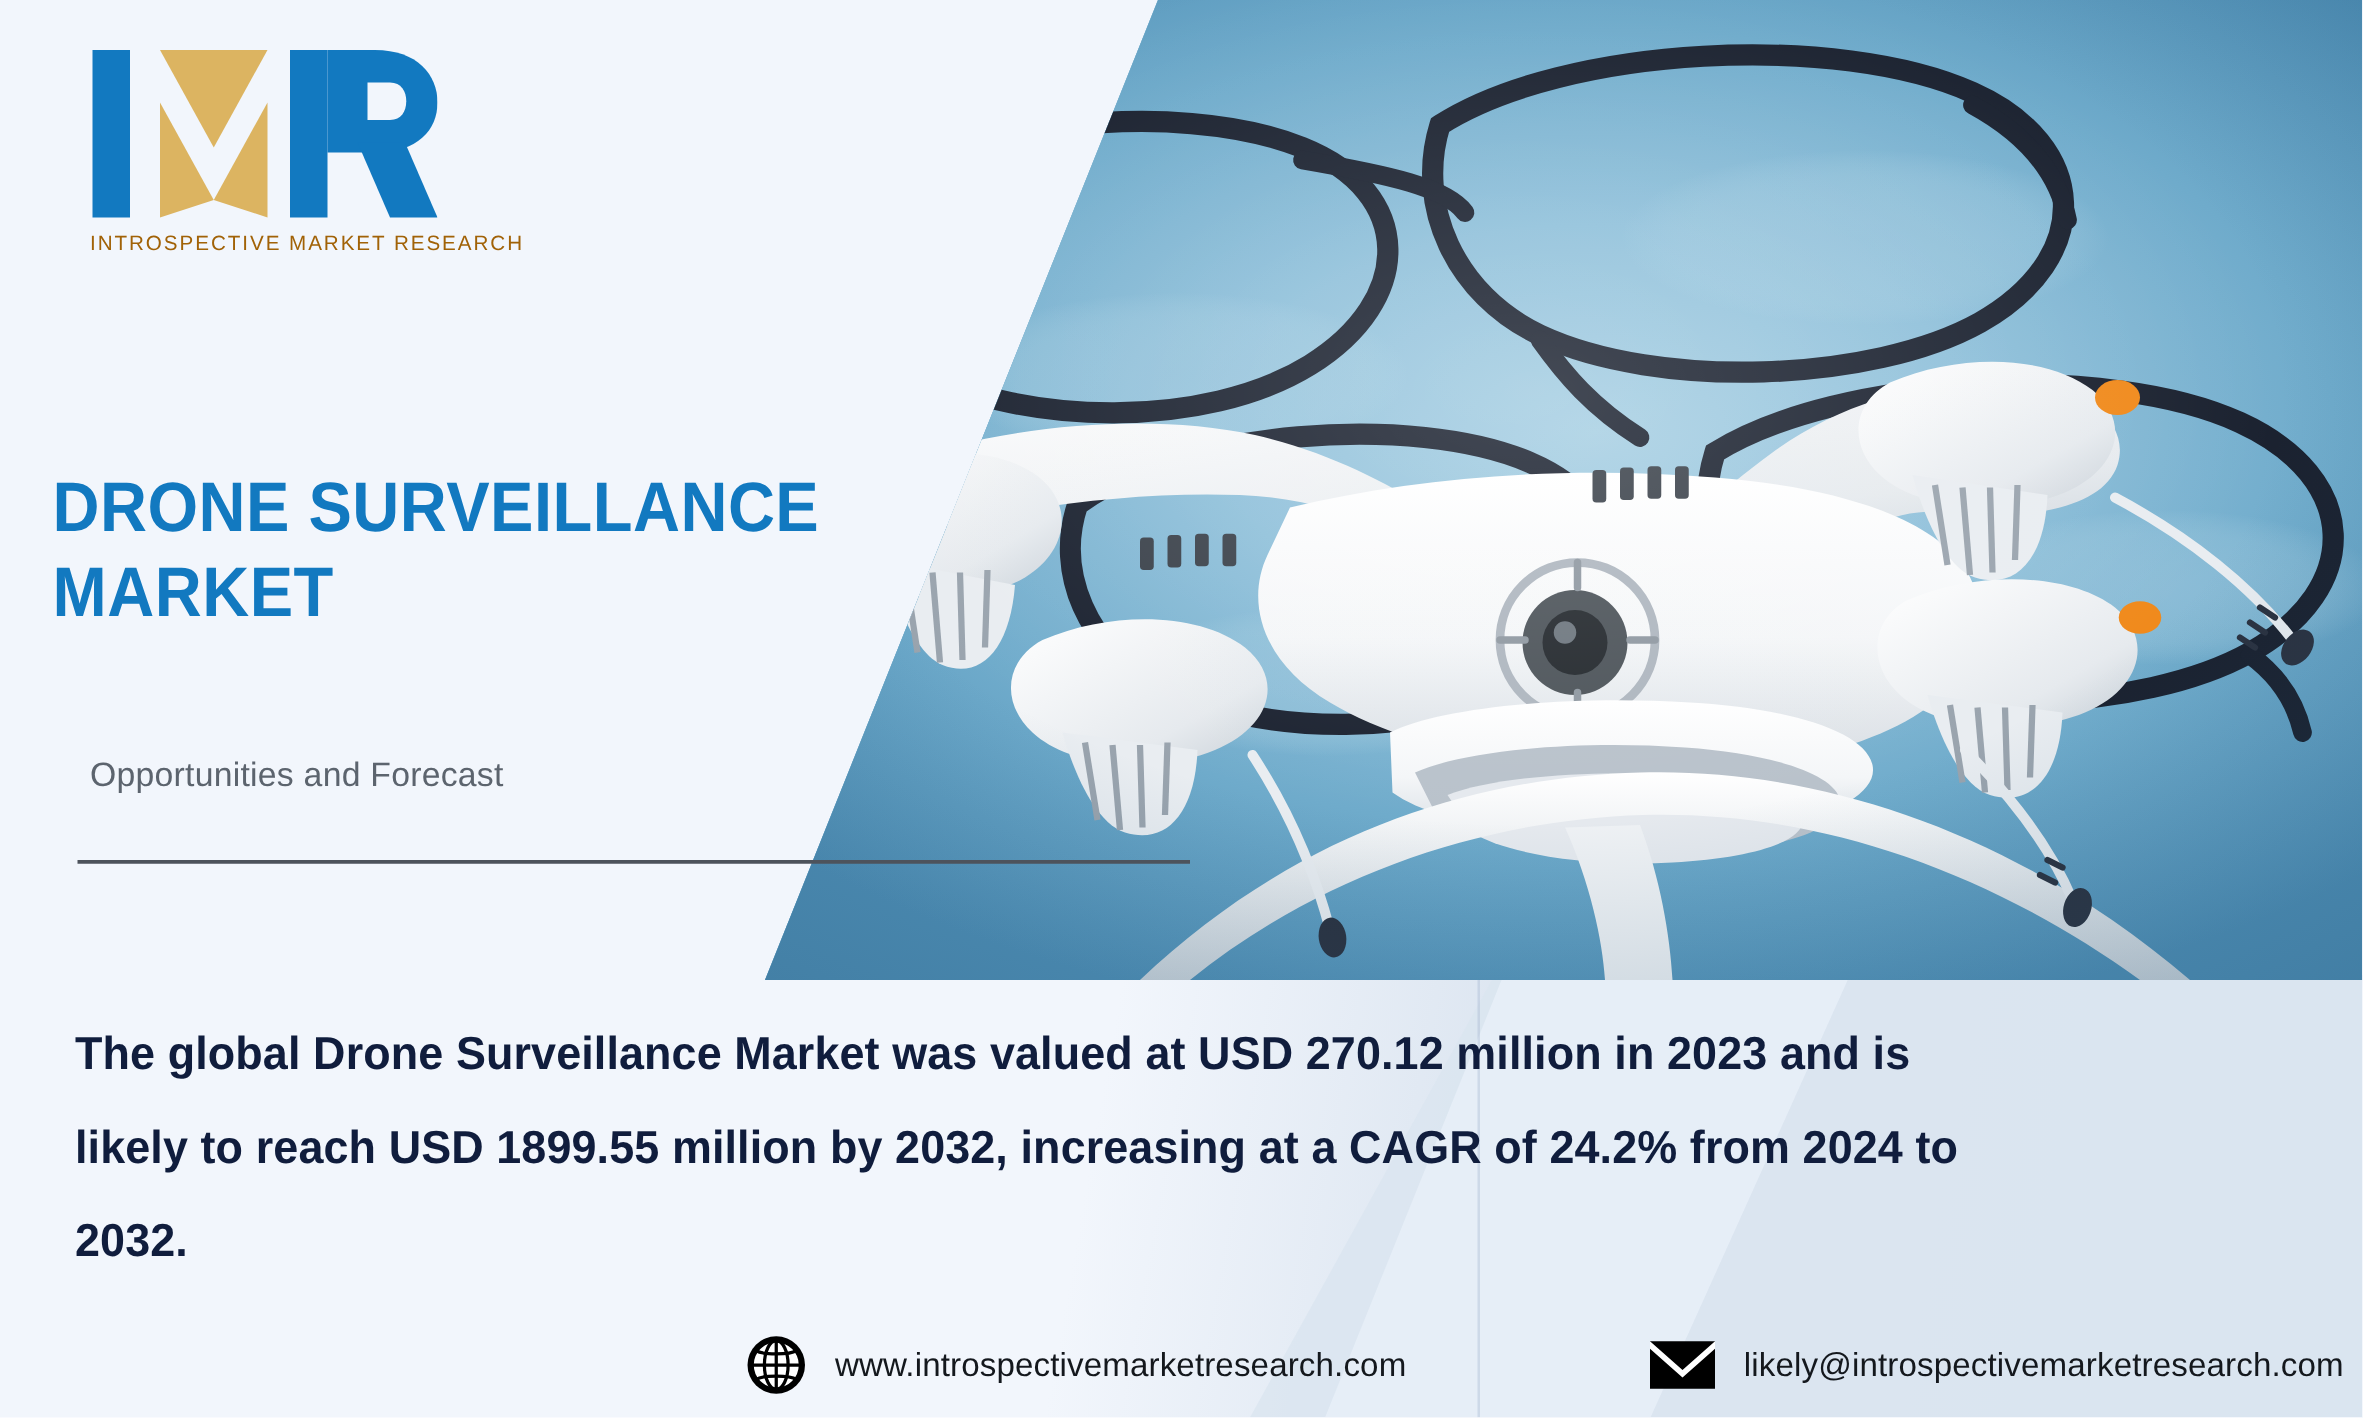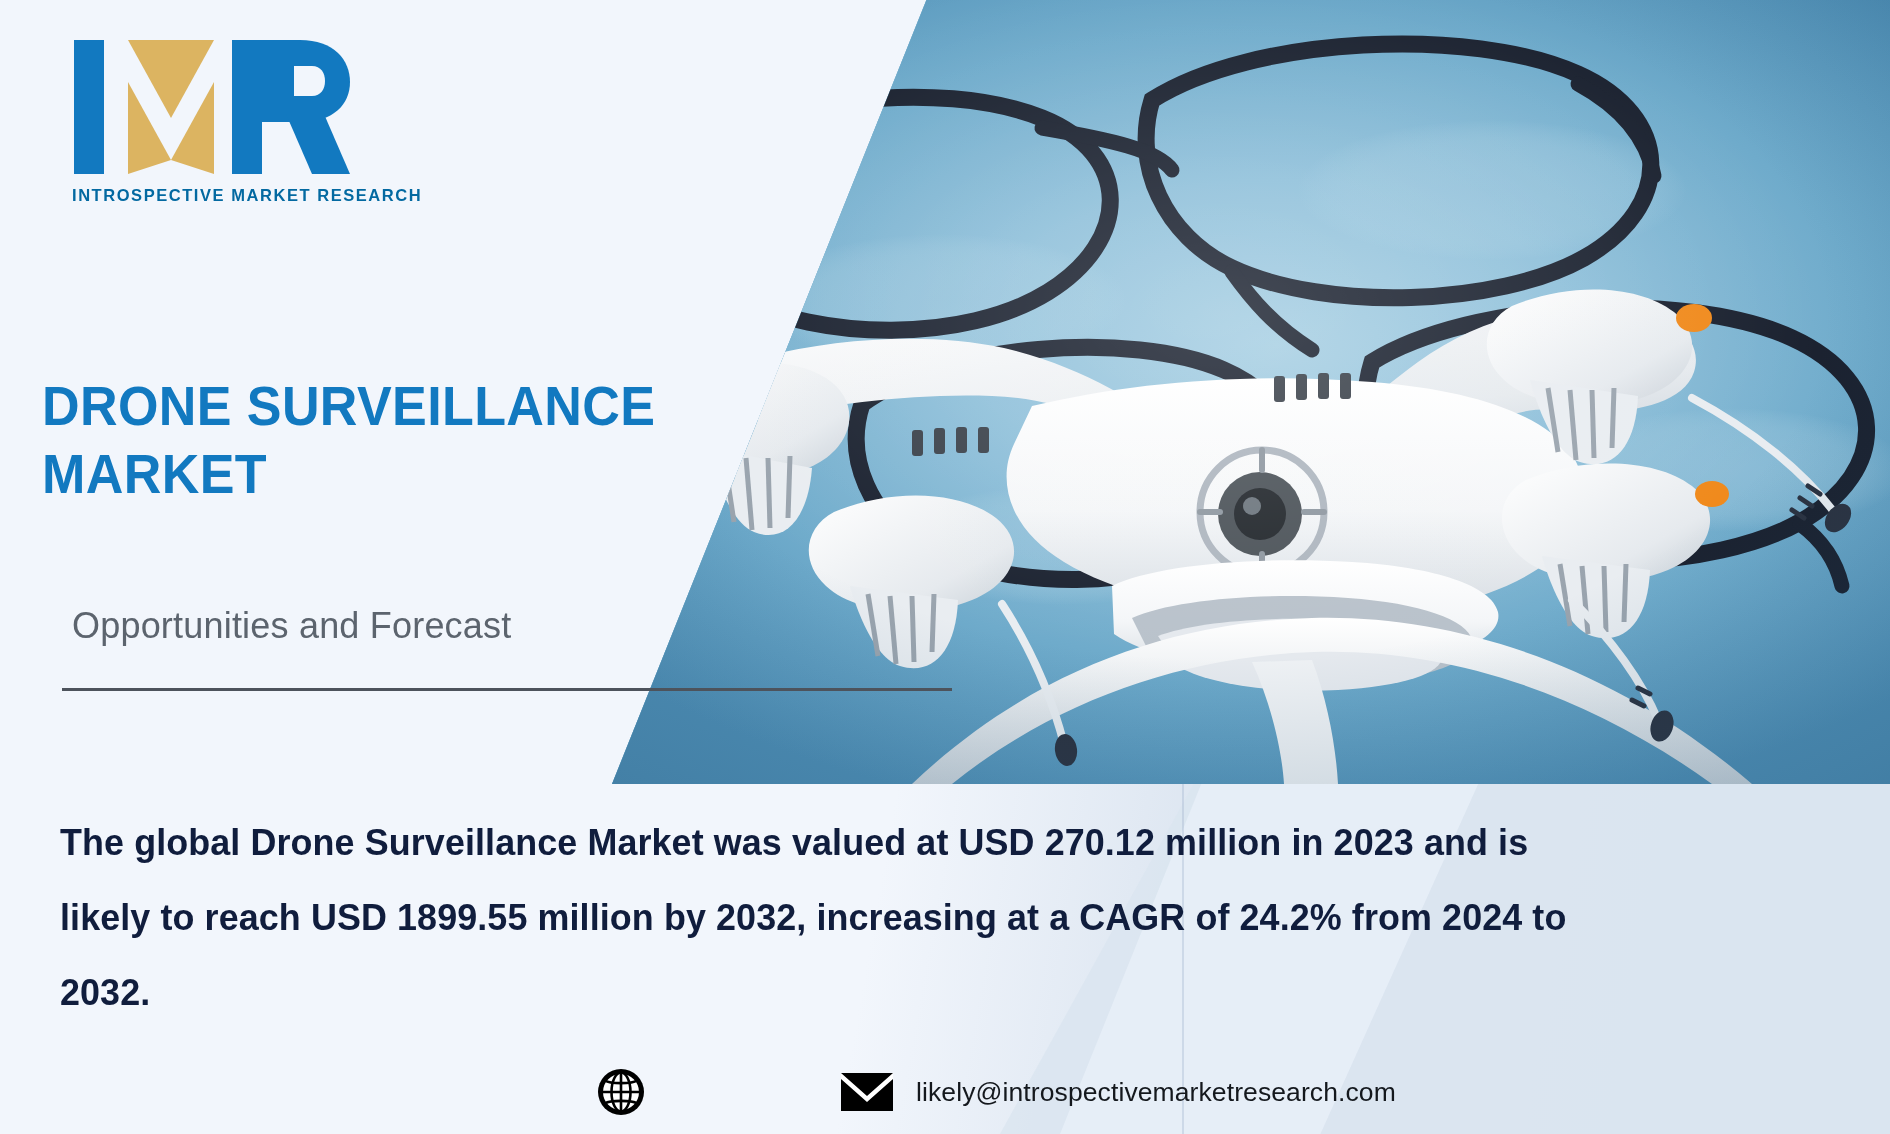--- a/index.html
+++ b/index.html
@@ -62,40 +62,40 @@
     position:absolute; inset:0;
     background:radial-gradient(ellipse 85% 80% at 48% 40%, rgba(255,255,255,.18) 0%, rgba(255,255,255,0) 55%, rgba(30,80,115,.28) 100%);
   }
   .drone-svg{ position:absolute; left:0; top:0; width:100%; height:100%; }
 
   
   .logo{ position:absolute; left:72px; top:32px; width:300px; }
   .logo-mark{ display:block; width:278px; height:150px; }
   .logo-tag{
     margin-top:4px;
-    font-size:16.5px; letter-spacing:1.55px; color:#0369a1;
-    font-family:"Liberation Sans", sans-serif; font-weight:700;
+    font-size:16.5px; letter-spacing:1.55px; color:#a16207;
+    font-family:"Liberation Sans", sans-serif; font-weight:400;
     white-space:nowrap;
   }
 
   
   .headline{
     position:absolute; left:42px; top:372px; width:660px;
     font-family:"Liberation Sans Narrow","Liberation Sans", sans-serif;
     font-weight:700;
     font-size:56px; line-height:1.22;
     letter-spacing:.4px;
     color:#1279c0;
     transform:scaleX(.93); transform-origin:left top;
     text-transform:uppercase;
   }
 
   .subtitle{
     position:absolute; left:72px; top:605px;
-    font-size:36px; color:#5c646e; font-weight:400;
+    font-size:27px; color:#5c646e; font-weight:400;
     letter-spacing:.2px;
     text-align:center;
   }
 
   .rule{
     position:absolute; left:62px; top:688px; width:890px; height:3px;
     background:#4d535c;
   }
 
   
@@ -351,20 +351,21 @@
         <circle cx="25" cy="25" r="19.5" fill="#ffffff"></circle>
         <circle cx="25" cy="25" r="19.5" fill="none" stroke="#000000" stroke-width="3"></circle>
         <g stroke="#000000" stroke-width="2.6" fill="none">
           <line x1="25" y1="5.5" x2="25" y2="44.5"></line>
           <line x1="5.5" y1="25" x2="44.5" y2="25"></line>
           <ellipse cx="25" cy="25" rx="9.5" ry="19.5"></ellipse>
           <path d="M 9 13.5 C 14 17 36 17 41 13.5"></path>
           <path d="M 9 36.5 C 14 33 36 33 41 36.5"></path>
         </g>
       </svg>
+      <span class="f-text">www.introspectivemarketresearch.com</span>
     </div>
 
     <div class="f-item f-mail">
       <svg class="mail-icon" width="54" height="40" viewBox="0 0 54 40">
         <rect x="1" y="1" width="52" height="38" fill="#000000"></rect>
         <path d="M 1 1 L 27 24 L 53 1 L 53 7 L 27 30 L 1 7 Z" fill="#ffffff"></path>
       </svg>
       <span class="f-text">likely@introspectivemarketresearch.com</span>
     </div>
 

